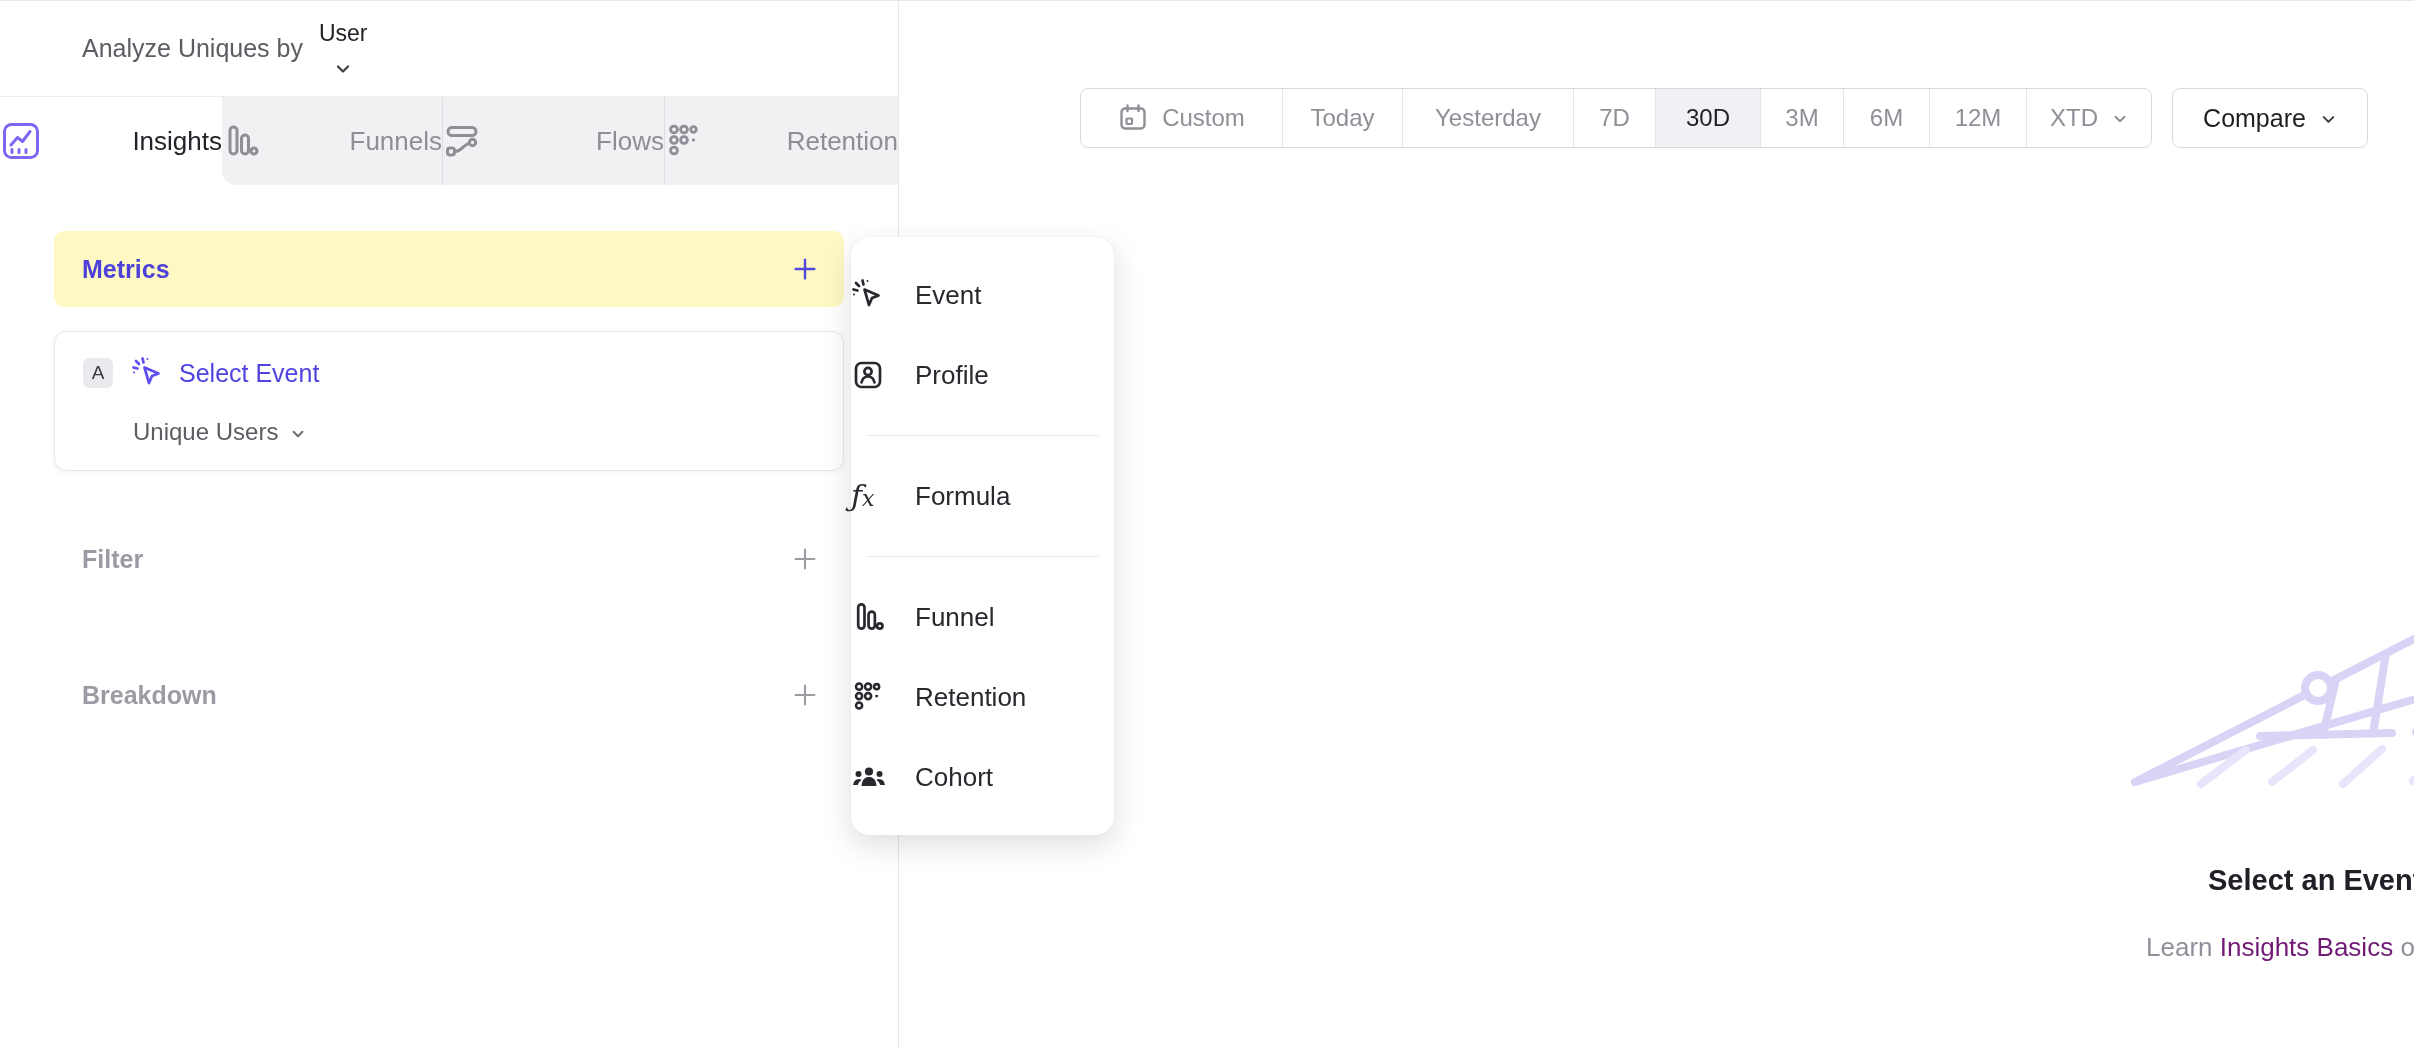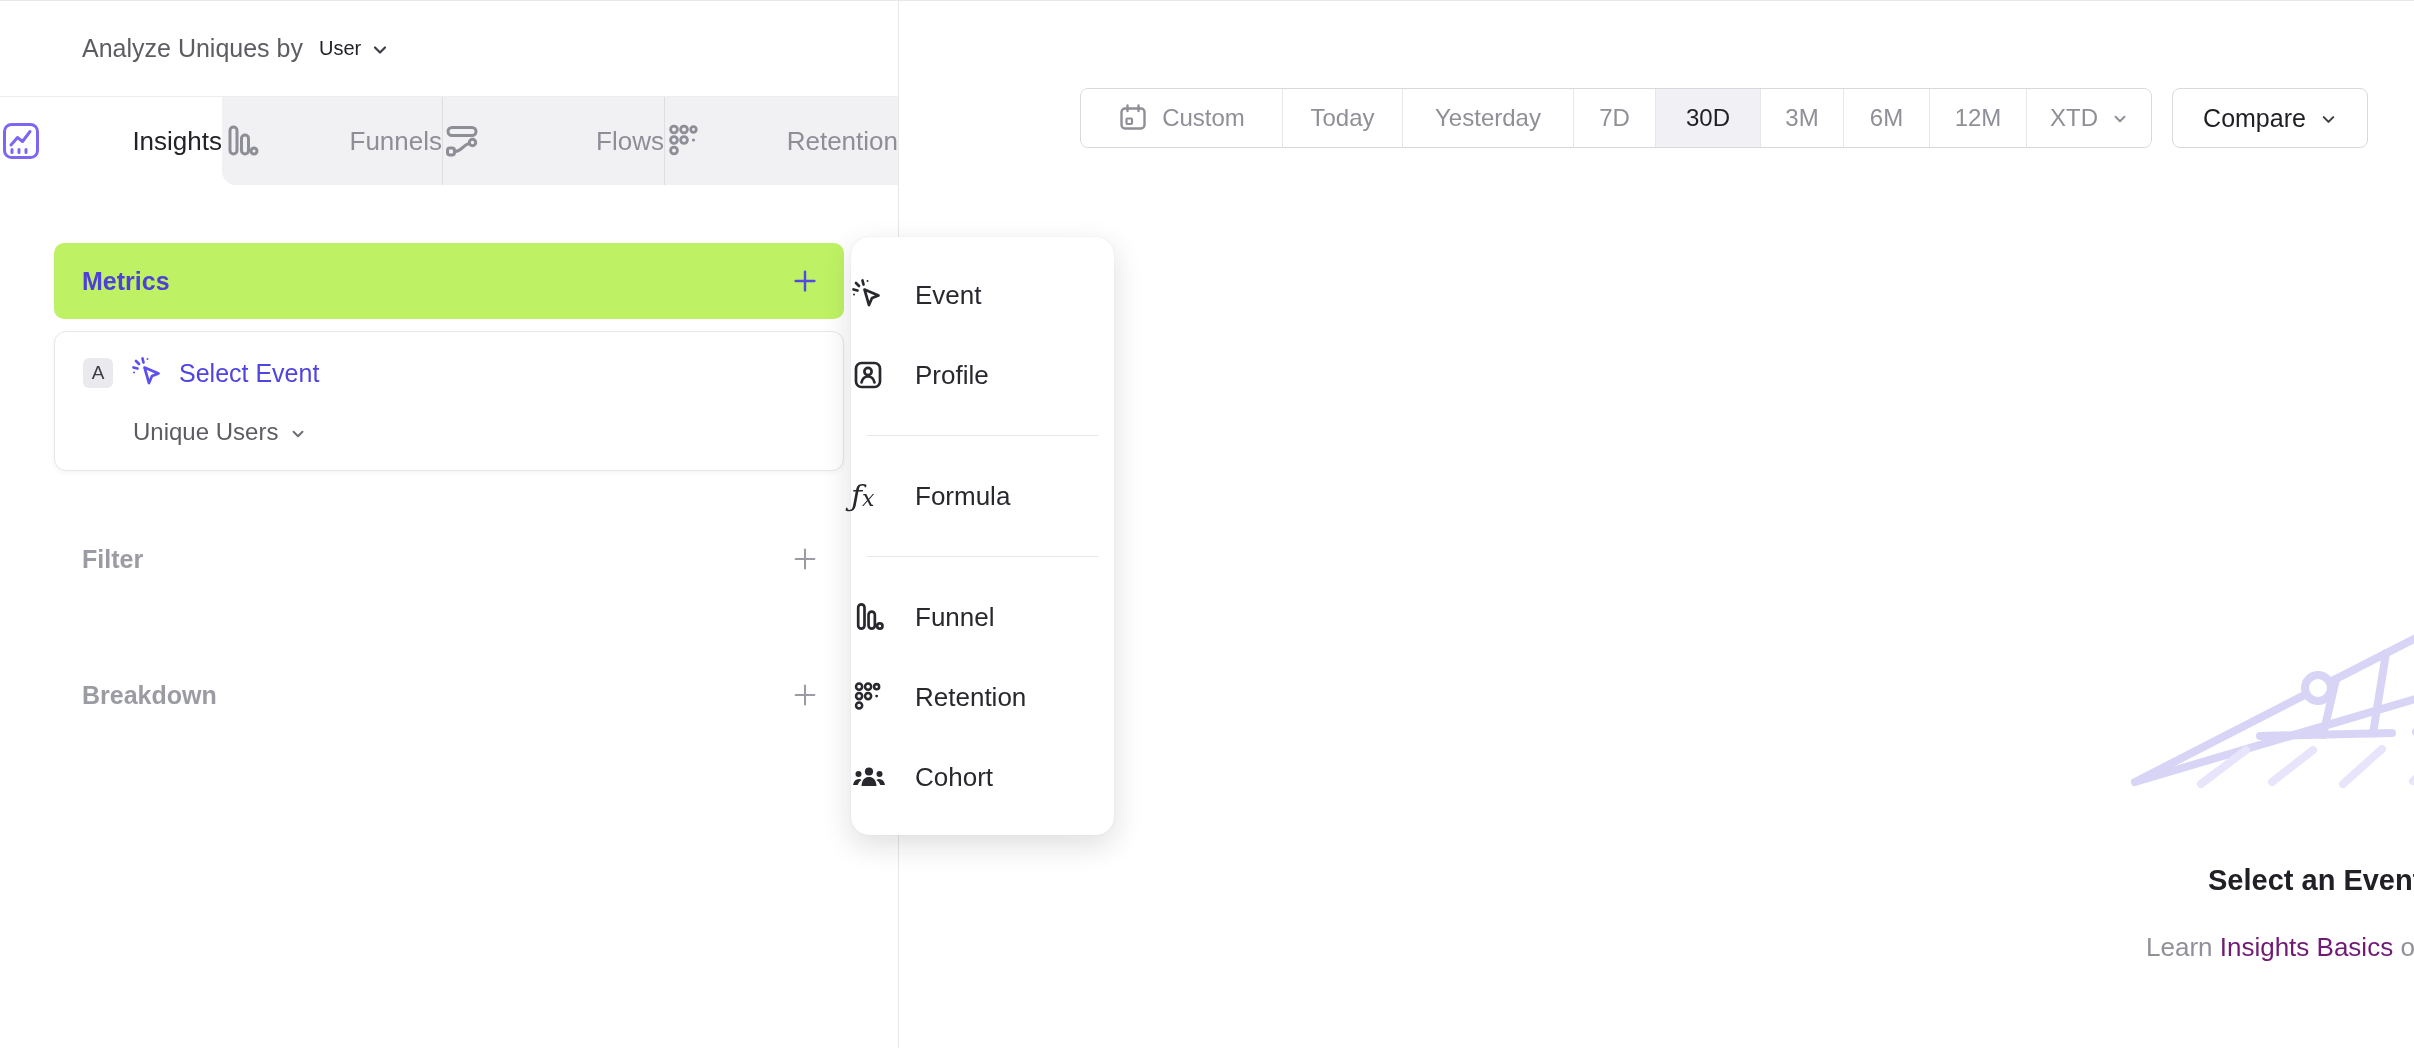--- a/index.html
+++ b/index.html
@@ -7,35 +7,35 @@
     position:relative;width:2414px;height:1048px;overflow:hidden;background:#fff;
     font-family:"Liberation Sans","DejaVu Sans",sans-serif;color:#222228;
     -webkit-font-smoothing:antialiased;
   }
   .top-hairline{position:absolute;top:0;left:0;right:0;height:1px;background:#e8e8ec;}
 
   
   .left-panel{position:absolute;left:0;top:1px;width:899px;height:1047px;background:#fff;border-right:1px solid #e7e7ea;box-sizing:border-box;}
   .panel-header{height:96px;display:flex;align-items:center;padding-left:82px;border-bottom:1px solid #ededf0;box-sizing:border-box;}
   .hdr-label{font-size:25px;color:#5c5c63;}
-  .hdr-value{display:flex;align-items:center;gap:10px;margin-left:16px;background:none;border:none;padding:0;cursor:pointer;font-family:inherit;font-size:20px;font-weight:500;color:#222228;}
+  .hdr-value{display:flex;align-items:center;gap:10px;margin-left:16px;background:none;border:none;padding:0;cursor:pointer;font-family:inherit;font-size:23px;font-weight:500;color:#222228;flex-direction:column;}
   .hdr-value .chev{color:#3d3d44;margin-top:3px;}
 
   
   .tabbar{height:88px;display:flex;}
   .tab{display:flex;align-items:center;justify-content:space-between;gap:18px;font-size:26px;box-sizing:border-box;cursor:pointer;}
   .tab-insights{width:222px;background:#fff;color:#222228;font-weight:500;}
   .tab-group{flex:1;display:flex;background:#f1f0f3;border-bottom-left-radius:14px;overflow:hidden;}
   .tab-gray{color:#8e8e96;font-weight:400;}
   .tab-funnels{width:221px;border-right:1px solid #dedde1;}
   .tab-flows{width:222px;border-right:1px solid #dedde1;}
   .tab-retention{flex:1;}
 
   
-  .metrics-bar{position:absolute;left:54px;top:242px;width:790px;height:76px;background:#bef264;border-radius:10px;display:flex;align-items:center;justify-content:space-between;padding:0 24px 0 28px;box-sizing:border-box;}
+  .metrics-bar{position:absolute;left:54px;top:230px;width:790px;height:76px;background:#fef9c3;border-radius:10px;display:flex;align-items:center;justify-content:space-between;padding:0 24px 0 28px;box-sizing:border-box;}
   .metrics-title{font-size:25px;font-weight:700;color:#4d41d9;}
   .icon-btn{background:none;border:none;padding:0;cursor:pointer;display:flex;align-items:center;justify-content:center;}
   .plus-purple{color:#5348e0;}
   .plus-gray{color:#9b9ba3;}
 
   .metric-card{position:absolute;left:54px;top:330px;width:790px;height:140px;background:#fff;border:1px solid #e7e6eb;border-radius:12px;box-sizing:border-box;box-shadow:0 2px 5px rgba(30,30,40,.05);}
   .badge-a{position:absolute;left:28px;top:26px;width:30px;height:30px;background:#eaeaee;border-radius:6px;display:flex;align-items:center;justify-content:center;font-size:19px;font-weight:500;color:#3a3a41;}
   .select-event{position:absolute;left:76px;top:24px;display:flex;align-items:center;gap:14px;background:none;border:none;padding:0;cursor:pointer;font-family:inherit;}
   .select-event .evt-ic{color:#5d4ff0;display:flex;}
   .select-event .lbl{font-size:25px;font-weight:500;color:#4f44e0;}

